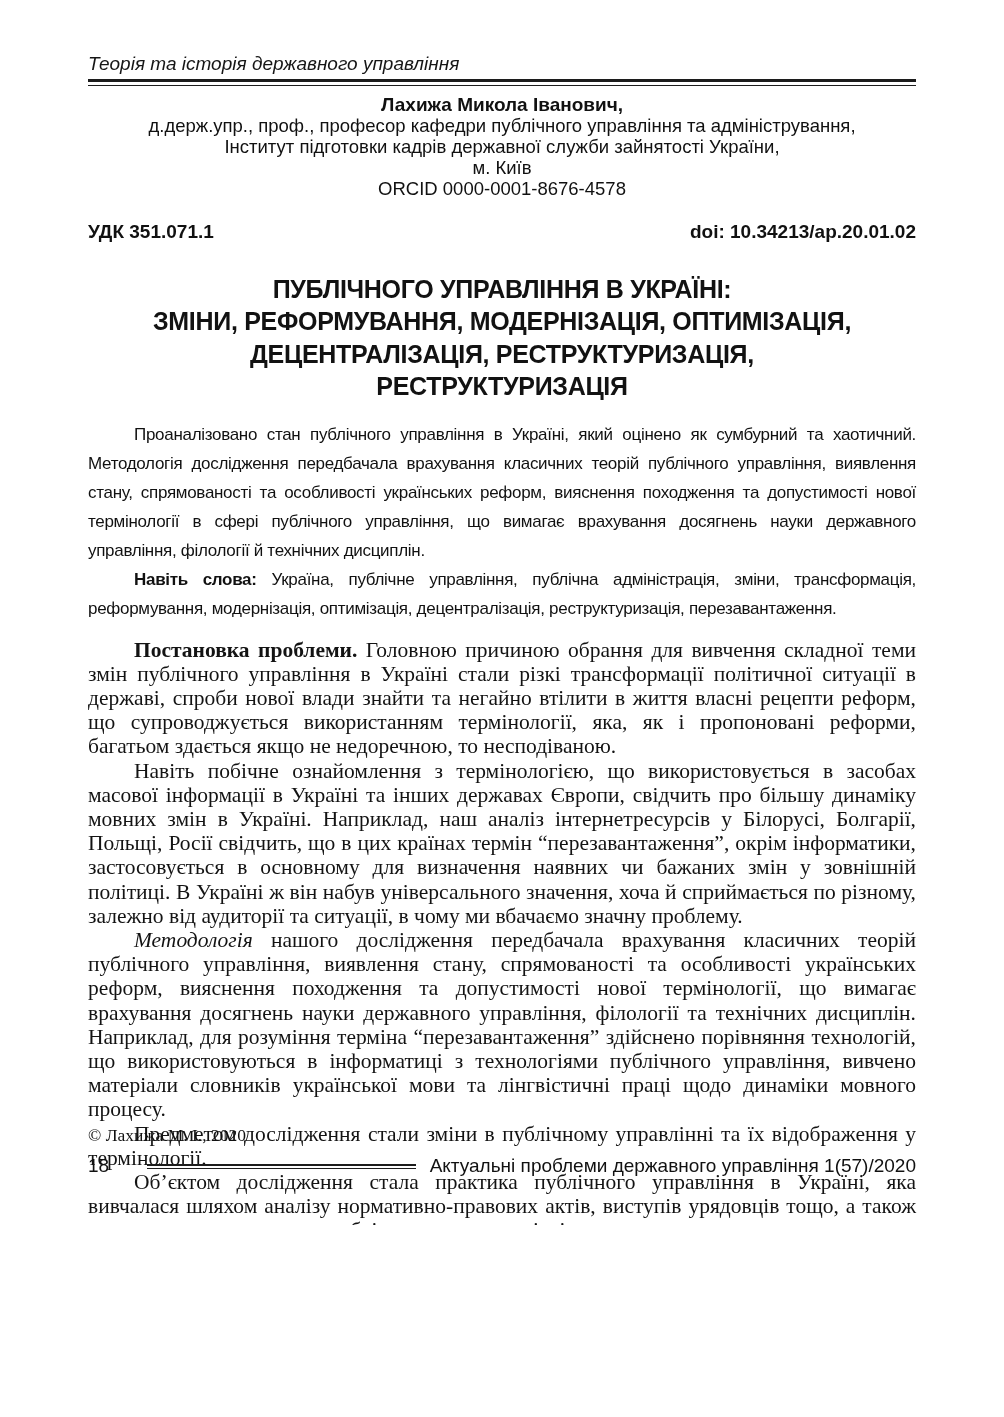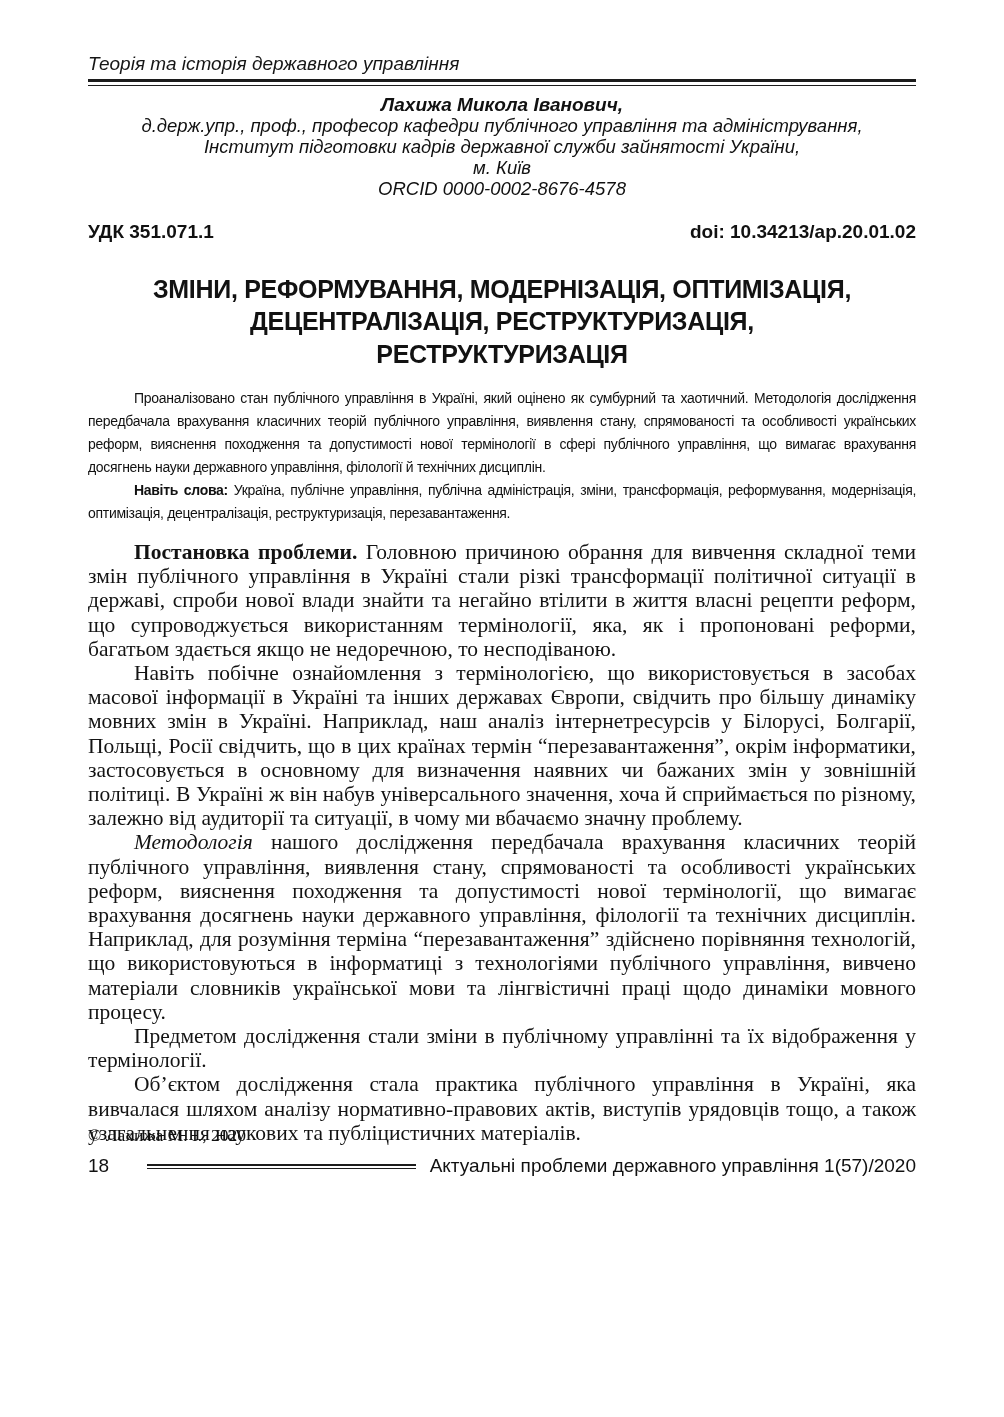--- a/index.html
+++ b/index.html
@@ -27,21 +27,20 @@
   .double-rule{
     margin-top:3px;
     height:2.5px;
     border-top:3px solid #1c1c1c;
     border-bottom:1.4px solid #1c1c1c;
   }
   
   .author-block{
     margin-top:8px;
     text-align:center;
-    font-style:italic;
     font-size:18.5px;
     line-height:21px;
   }
   .author-name{font-weight:bold;font-size:19px;}
   
   .udc-row{
     margin-top:22px;
     display:flex;
     justify-content:space-between;
     font-weight:bold;
@@ -54,22 +53,22 @@
     text-align:center;
     font-weight:bold;
     font-size:25px;
     line-height:32.5px;
     letter-spacing:-0.3px;
     color:#121212;
   }
   
   .abstract-block{
     margin-top:17px;
-    font-size:14px;
-    line-height:23px;
+    font-size:17px;
+    line-height:29px;
     letter-spacing:-0.3px;
     text-align:justify;
   }
   .abstract-block p{margin:0;text-indent:46px;}
   .kw-label{font-weight:bold;}
   
   .body-block{
     margin-top:15px;
     font-family:"Liberation Serif","DejaVu Serif",serif;
     font-size:21.5px;
@@ -113,29 +112,30 @@
   <div class="content">
 
     <div class="running-head">Теорія та історія державного управління</div>
     <div class="double-rule"></div>
 
     <div class="author-block">
       <div class="author-name">Лахижа Микола Іванович,</div>
       <div>д.держ.упр., проф., професор кафедри публічного управління та адміністрування,</div>
       <div>Інститут підготовки кадрів державної служби зайнятості України,</div>
       <div>м. Київ</div>
-      <div>ORCID 0000-0002-8676-4578</div>
+      <div>ORCID 0000-0001-8676-4578</div>
     </div>
 
     <div class="udc-row">
       <span>УДК 351.071.1</span>
       <span>doi: 10.34213/ap.20.01.02</span>
     </div>
 
     <div class="article-title">
+      <div>ПУБЛІЧНОГО УПРАВЛІННЯ В УКРАЇНІ:</div>
       <div>ЗМІНИ, РЕФОРМУВАННЯ, МОДЕРНІЗАЦІЯ, ОПТИМІЗАЦІЯ,</div>
       <div>ДЕЦЕНТРАЛІЗАЦІЯ, РЕСТРУКТУРИЗАЦІЯ,</div>
       <div>РЕСТРУКТУРИЗАЦІЯ</div>
     </div>
 
     <div class="abstract-block">
       <p>Проаналізовано стан публічного управління в Україні, який оцінено як сумбурний та хаотичний. Методологія дослідження передбачала врахування класичних теорій публічного управління, виявлення стану, спрямованості та особливості українських реформ, вияснення походження та допустимості нової термінології в сфері публічного управління, що вимагає врахування досягнень науки державного управління, філології й технічних дисциплін.</p>
       <p><span class="kw-label">Навіть слова:</span><span> Україна, публічне управління, публічна адміністрація, зміни, трансформація, реформування, модернізація, оптимізація, децентралізація, реструктуризація, перезавантаження.</span></p>
     </div>
 

